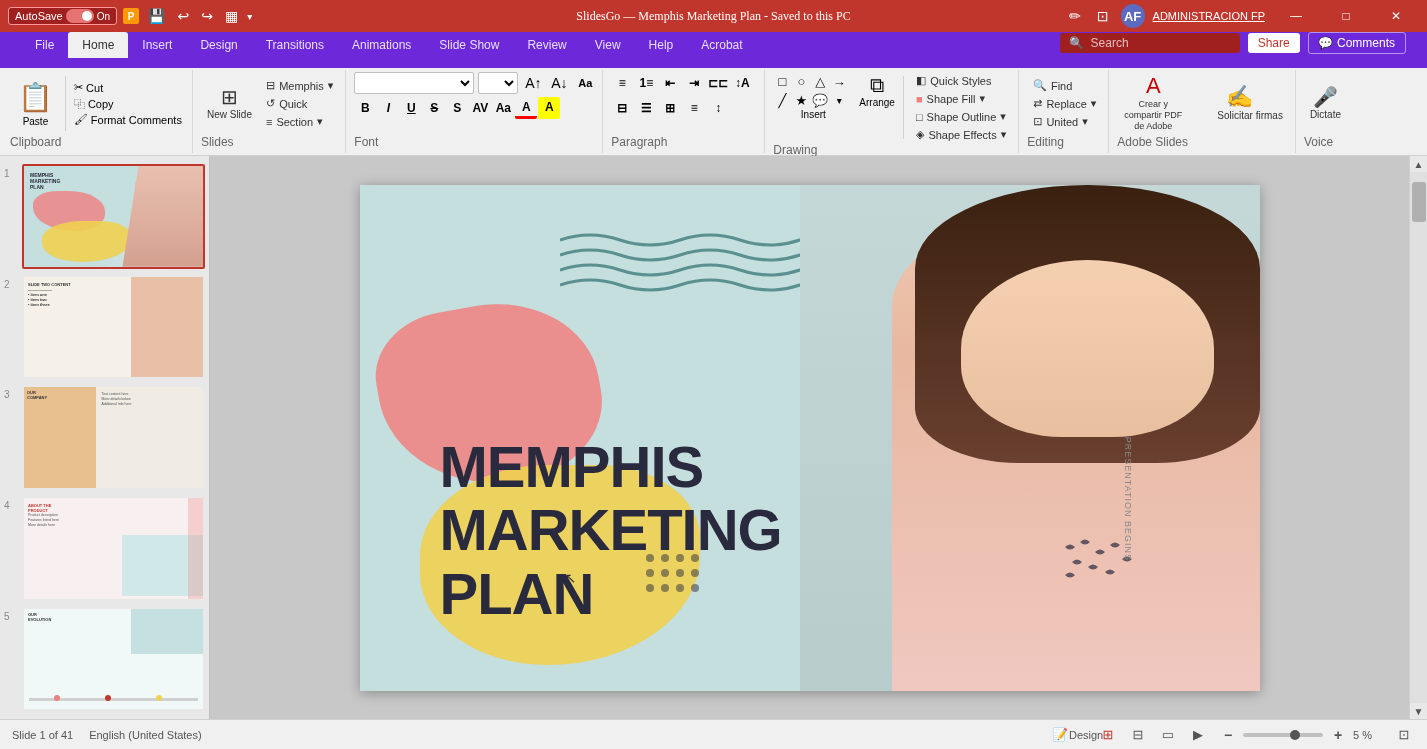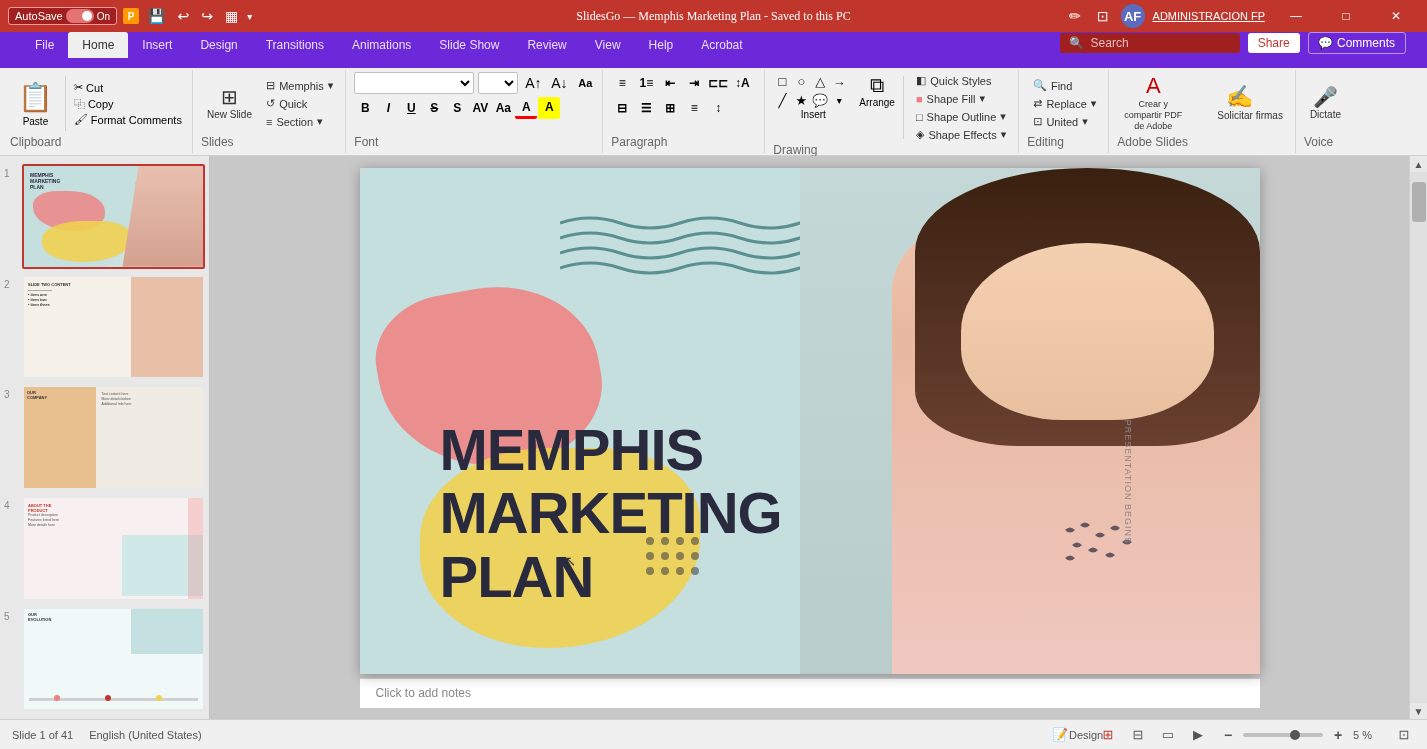--- a/index.html
+++ b/index.html
@@ -940,23 +940,20 @@
           <path d="M45,35 Q50,30 55,35 Q50,40 45,35" fill="#2a2a3e" opacity="0.7"></path>
           <path d="M62,22 Q67,17 72,22 Q67,27 62,22" fill="#2a2a3e" opacity="0.7"></path>
         </svg>
       </div>
 
       <div class="side-text">HERE IS WHERE YOUR PRESENTATION BEGINS</div>
 
       <div id="cursor-indicator" style="position:absolute; left:205px; top:385px; font-size:14px; color:#333;">↖</div>
     </div>
 
-    <div id="notes-bar" style="width:900px; margin-top:4px;">
-      <span>Click to add notes</span>
-    </div>
   </div>
 
   <div id="vert-scroll">
     <div class="scroll-arrow">▲</div>
     <div class="scroll-track">
       <div class="scroll-thumb-v"></div>
     </div>
     <div class="scroll-arrow">▼</div>
   </div>
 </div>

